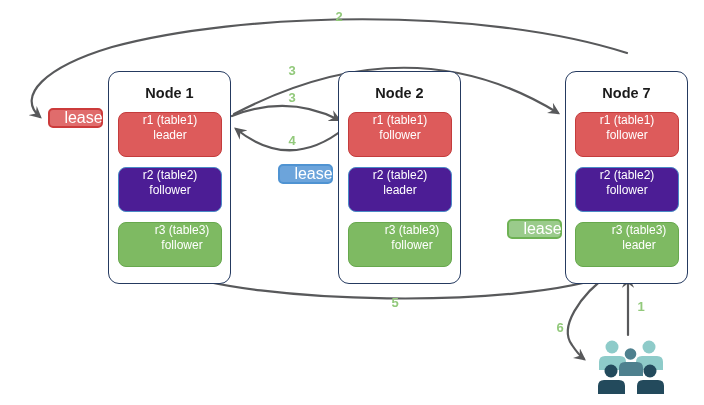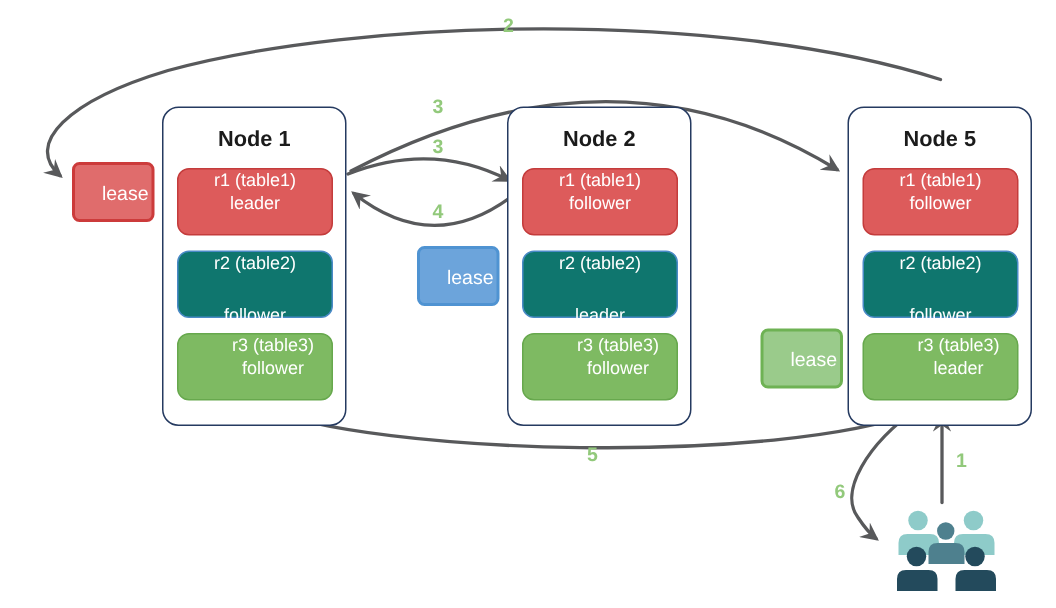--- a/index.html
+++ b/index.html
@@ -16,27 +16,27 @@
   }
   .node-title{
     margin-top:13px;text-align:center;font-size:14.5px;font-weight:bold;color:#1b1b1b;
   }
   .replica{
     position:absolute;left:9px;width:104px;height:45px;box-sizing:border-box;
     border-radius:8px;color:#ffffff;font-size:12px;line-height:15px;text-align:center;
     display:flex;flex-direction:column;justify-content:flex-start;
   }
   .replica.red{background:#DD5B5B;border:1.5px solid #C43C3C;}
-  .replica.blue{background:#0f766e;border:1.5px solid #4A8AC6;gap:20px;}
+  .replica.blue{background:#4c1d95;border:1.5px solid #4A8AC6;}
   .replica.green{background:#7EBA62;border:1.5px solid #67A84D;}
   .row1{top:40px;} .row2{top:95px;} .row3{top:150px;padding-left:24px;}
 
   .lease{
-    position:absolute;width:55px;height:40px;box-sizing:border-box;border-radius:5px;
-    color:#ffffff;font-size:13px;display:flex;align-items:center;justify-content:center;padding-left:16px;
+    position:absolute;width:55px;height:20px;box-sizing:border-box;border-radius:5px;
+    color:#ffffff;font-size:16px;display:flex;align-items:center;justify-content:center;padding-left:16px;
   }
   .lease.red{background:#E06C6C;border:2px solid #CC3B3B;}
   .lease.blue{background:#6CA4DB;border:2px solid #4F93D2;}
   .lease.green{background:#9ACB8B;border:2px solid #6EB254;}
 
   .step{
     position:absolute;width:14px;text-align:center;
     font-size:13px;font-weight:bold;color:#92C97B;
   }
 </style>
@@ -102,21 +102,21 @@
       <span>r2 (table2)</span>
       <span>leader</span>
     </div>
     <div class="replica green row3">
       <span>r3 (table3)</span>
       <span>follower</span>
     </div>
   </div>
 
   <div class="node" style="left:565px">
-    <div class="node-title">Node 5</div>
+    <div class="node-title">Node 7</div>
     <div class="replica red row1">
       <span>r1 (table1)</span>
       <span>follower</span>
     </div>
     <div class="replica blue row2">
       <span>r2 (table2)</span>
       <span>follower</span>
     </div>
     <div class="replica green row3">
       <span>r3 (table3)</span>

